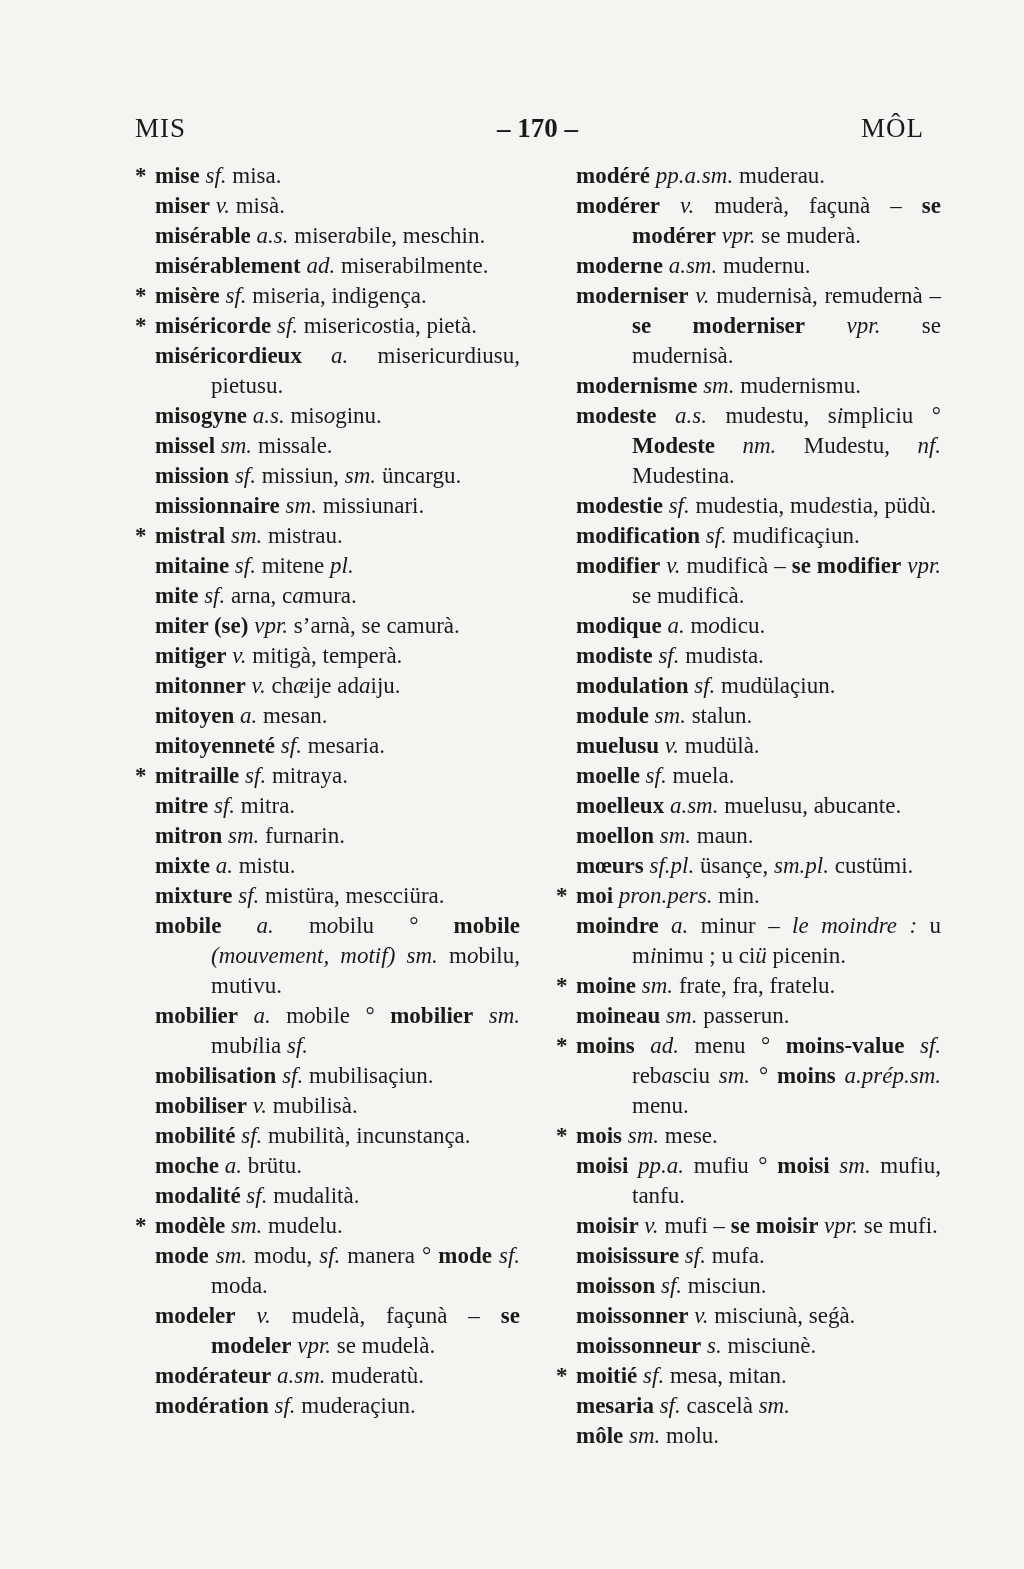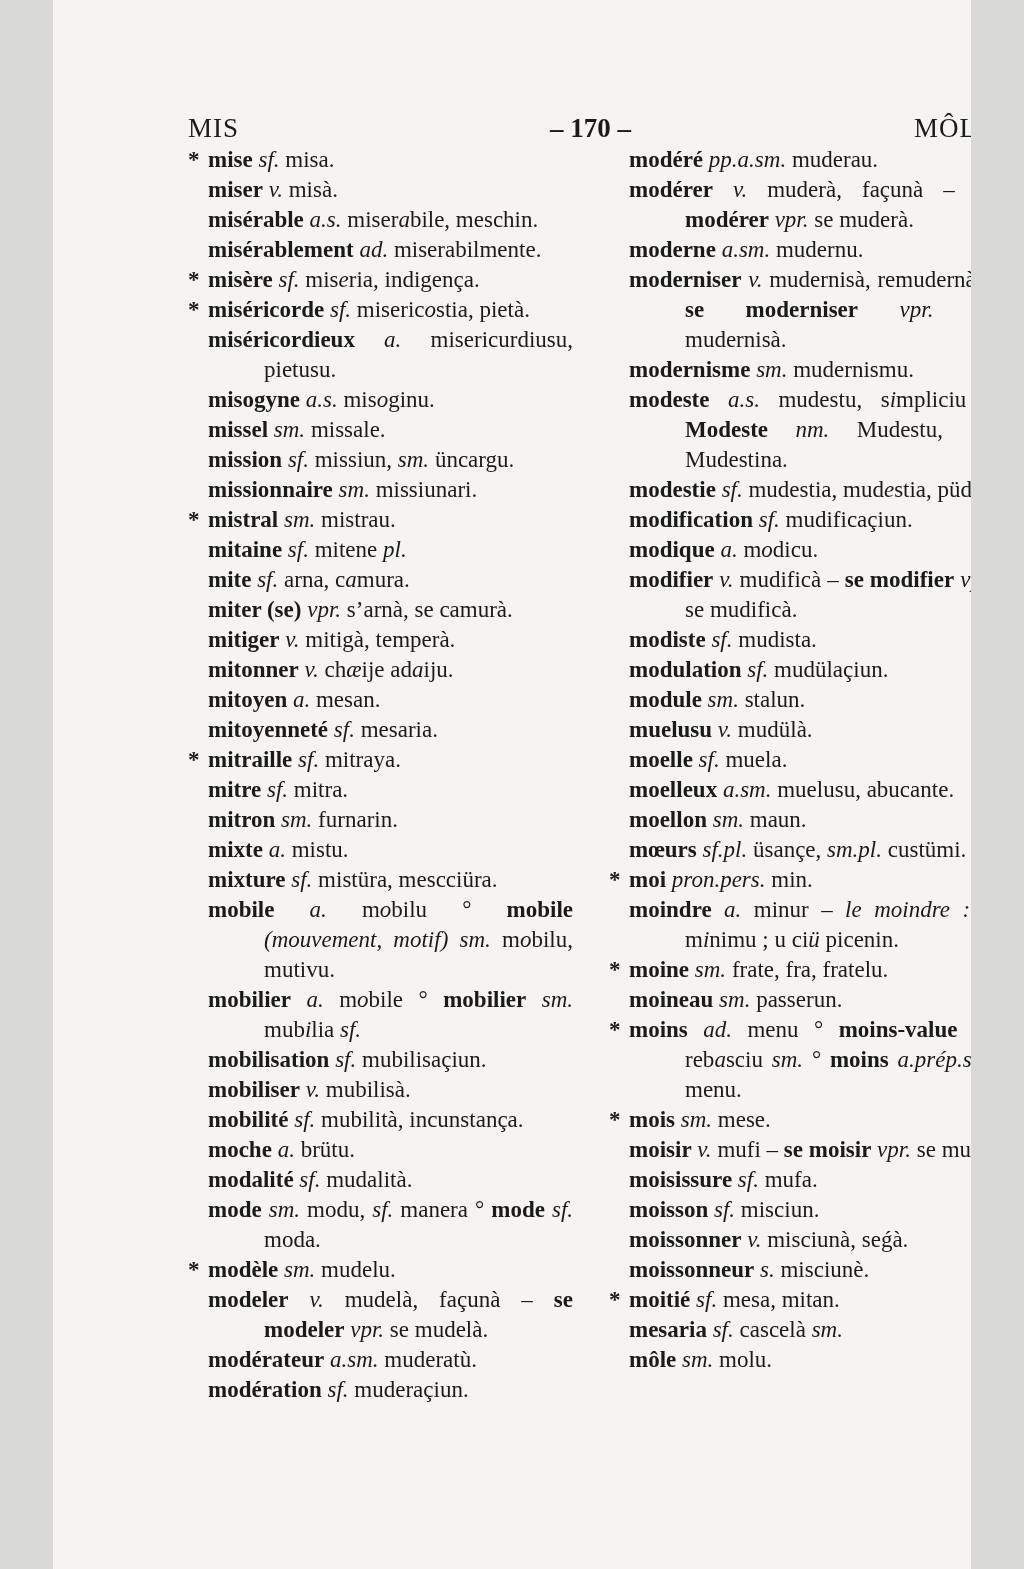--- a/index.html
+++ b/index.html
@@ -1,40 +1,40 @@
 <!DOCTYPE html>
 <html><head>
 <meta charset="utf-8">
 <style>
   html, body { margin: 0; padding: 0; }
   body { background: #d9d9d6; }
   .page {
     position: relative;
-    width: 918px;
+    width: 1024px;
     height: 1569px;
     margin: 0 auto;
     background: #f5f4f1;
     overflow: hidden;
     font-family: "Liberation Serif", "DejaVu Serif", serif;
     color: #1a1a1a;
   }
   .running-head {
     position: absolute;
     top: 112px;
     left: 135px;
     width: 805px;
     font-size: 27px;
     line-height: 32px;
   }
   .running-head .hw-left   { position: absolute; left: 0; top: 0; letter-spacing: 1px; }
   .running-head .hw-center { position: absolute; left: 0; right: 0; top: 0; text-align: center; font-weight: bold; }
   .running-head .hw-right  { position: absolute; right: 16px; top: 0; letter-spacing: 1px; }
   .columns {
     position: absolute;
-    top: 145px;
+    top: 161px;
     left: 135px;
     width: 805px;
     display: flex;
     gap: 36px;
   }
   .column { width: 385px; flex: 0 0 385px; }
   .entry {
     font-size: 23px;
     line-height: 30px;
     text-align: justify;
@@ -87,51 +87,52 @@
         <div class="entry"><span class="star"></span><span class="run-b">mitron</span><span class="run-r"> </span><span class="run-i">sm.</span><span class="run-r"> furnarin.</span></div>
         <div class="entry"><span class="star"></span><span class="run-b">mixte</span><span class="run-r"> </span><span class="run-i">a.</span><span class="run-r"> mistu.</span></div>
         <div class="entry"><span class="star"></span><span class="run-b">mixture</span><span class="run-r"> </span><span class="run-i">sf.</span><span class="run-r"> mistüra, mescciüra.</span></div>
         <div class="entry"><span class="star"></span><span class="run-b">mobile</span><span class="run-r"> </span><span class="run-i">a.</span><span class="run-r"> m</span><span class="run-i">o</span><span class="run-r">bilu ° </span><span class="run-b">mobile</span><span class="run-r"> </span><span class="run-i">(mouvement, motif) sm.</span><span class="run-r"> m</span><span class="run-i">o</span><span class="run-r">bilu, mutivu.</span></div>
         <div class="entry"><span class="star"></span><span class="run-b">mobilier</span><span class="run-r"> </span><span class="run-i">a.</span><span class="run-r"> m</span><span class="run-i">o</span><span class="run-r">bile ° </span><span class="run-b">mobilier</span><span class="run-r"> </span><span class="run-i">sm.</span><span class="run-r"> mub</span><span class="run-i">i</span><span class="run-r">lia </span><span class="run-i">sf.</span></div>
         <div class="entry"><span class="star"></span><span class="run-b">mobilisation</span><span class="run-r"> </span><span class="run-i">sf.</span><span class="run-r"> mubilisaçiun.</span></div>
         <div class="entry"><span class="star"></span><span class="run-b">mobiliser</span><span class="run-r"> </span><span class="run-i">v.</span><span class="run-r"> mubilisà.</span></div>
         <div class="entry"><span class="star"></span><span class="run-b">mobilité</span><span class="run-r"> </span><span class="run-i">sf.</span><span class="run-r"> mubilità, incunstança.</span></div>
         <div class="entry"><span class="star"></span><span class="run-b">moche</span><span class="run-r"> </span><span class="run-i">a.</span><span class="run-r"> brütu.</span></div>
         <div class="entry"><span class="star"></span><span class="run-b">modalité</span><span class="run-r"> </span><span class="run-i">sf.</span><span class="run-r"> mudalità.</span></div>
+        <div class="entry"><span class="star">*</span><span class="run-b">modèle</span><span class="run-r"> </span><span class="run-i">sm.</span><span class="run-r"> mudelu.</span></div>
         <div class="entry"><span class="star"></span><span class="run-b">mode</span><span class="run-r"> </span><span class="run-i">sm.</span><span class="run-r"> modu, </span><span class="run-i">sf.</span><span class="run-r"> manera ° </span><span class="run-b">mode</span><span class="run-r"> </span><span class="run-i">sf.</span><span class="run-r"> moda.</span></div>
-        <div class="entry"><span class="star">*</span><span class="run-b">modèle</span><span class="run-r"> </span><span class="run-i">sm.</span><span class="run-r"> mudelu.</span></div>
         <div class="entry"><span class="star"></span><span class="run-b">modeler</span><span class="run-r"> </span><span class="run-i">v.</span><span class="run-r"> mudelà, façunà – </span><span class="run-b">se modeler</span><span class="run-r"> </span><span class="run-i">vpr.</span><span class="run-r"> se mudelà.</span></div>
         <div class="entry"><span class="star"></span><span class="run-b">modérateur</span><span class="run-r"> </span><span class="run-i">a.sm.</span><span class="run-r"> muderatù.</span></div>
         <div class="entry"><span class="star"></span><span class="run-b">modération</span><span class="run-r"> </span><span class="run-i">sf.</span><span class="run-r"> muderaçiun.</span></div>
       </div>
     <div class="column">
         <div class="entry"><span class="star"></span><span class="run-b">modéré</span><span class="run-r"> </span><span class="run-i">pp.a.sm.</span><span class="run-r"> muderau.</span></div>
         <div class="entry"><span class="star"></span><span class="run-b">modérer</span><span class="run-r"> </span><span class="run-i">v.</span><span class="run-r"> muderà, façunà – </span><span class="run-b">se modérer</span><span class="run-r"> </span><span class="run-i">vpr.</span><span class="run-r"> se muderà.</span></div>
         <div class="entry"><span class="star"></span><span class="run-b">moderne</span><span class="run-r"> </span><span class="run-i">a.sm.</span><span class="run-r"> mudernu.</span></div>
         <div class="entry"><span class="star"></span><span class="run-b">moderniser</span><span class="run-r"> </span><span class="run-i">v.</span><span class="run-r"> mudernisà, remudernà – </span><span class="run-b">se moderniser</span><span class="run-r"> </span><span class="run-i">vpr.</span><span class="run-r"> se mudernisà.</span></div>
         <div class="entry"><span class="star"></span><span class="run-b">modernisme</span><span class="run-r"> </span><span class="run-i">sm.</span><span class="run-r"> mudernismu.</span></div>
         <div class="entry"><span class="star"></span><span class="run-b">modeste</span><span class="run-r"> </span><span class="run-i">a.s.</span><span class="run-r"> mudestu, s</span><span class="run-i">i</span><span class="run-r">mpliciu ° </span><span class="run-b">Modeste</span><span class="run-r"> </span><span class="run-i">nm.</span><span class="run-r"> Mudestu, </span><span class="run-i">nf.</span><span class="run-r"> Mudestina.</span></div>
         <div class="entry"><span class="star"></span><span class="run-b">modestie</span><span class="run-r"> </span><span class="run-i">sf.</span><span class="run-r"> mudestia, mud</span><span class="run-i">e</span><span class="run-r">stia, püdù.</span></div>
         <div class="entry"><span class="star"></span><span class="run-b">modification</span><span class="run-r"> </span><span class="run-i">sf.</span><span class="run-r"> mudificaçiun.</span></div>
+        <div class="entry"><span class="star"></span><span class="run-b">modifier</span><span class="run-r"> </span><span class="run-i">v.</span><span class="run-r"> mudificà – </span><span class="run-b">se modifier</span><span class="run-r"> </span><span class="run-i">vpr.</span><span class="run-r"> se mudificà.</span></div>
         <div class="entry"><span class="star"></span><span class="run-b">modique</span><span class="run-r"> </span><span class="run-i">a.</span><span class="run-r"> m</span><span class="run-i">o</span><span class="run-r">dicu.</span></div>
-        <div class="entry"><span class="star"></span><span class="run-b">modifier</span><span class="run-r"> </span><span class="run-i">v.</span><span class="run-r"> mudificà – </span><span class="run-b">se modifier</span><span class="run-r"> </span><span class="run-i">vpr.</span><span class="run-r"> se mudificà.</span></div>
         <div class="entry"><span class="star"></span><span class="run-b">modiste</span><span class="run-r"> </span><span class="run-i">sf.</span><span class="run-r"> mudista.</span></div>
         <div class="entry"><span class="star"></span><span class="run-b">modulation</span><span class="run-r"> </span><span class="run-i">sf.</span><span class="run-r"> mudülaçiun.</span></div>
         <div class="entry"><span class="star"></span><span class="run-b">module</span><span class="run-r"> </span><span class="run-i">sm.</span><span class="run-r"> stalun.</span></div>
         <div class="entry"><span class="star"></span><span class="run-b">muelusu</span><span class="run-r"> </span><span class="run-i">v.</span><span class="run-r"> mudülà.</span></div>
         <div class="entry"><span class="star"></span><span class="run-b">moelle</span><span class="run-r"> </span><span class="run-i">sf.</span><span class="run-r"> muela.</span></div>
         <div class="entry"><span class="star"></span><span class="run-b">moelleux</span><span class="run-r"> </span><span class="run-i">a.sm.</span><span class="run-r"> muelusu, abucante.</span></div>
         <div class="entry"><span class="star"></span><span class="run-b">moellon</span><span class="run-r"> </span><span class="run-i">sm.</span><span class="run-r"> maun.</span></div>
         <div class="entry"><span class="star"></span><span class="run-b">mœurs</span><span class="run-r"> </span><span class="run-i">sf.pl.</span><span class="run-r"> üsançe, </span><span class="run-i">sm.pl.</span><span class="run-r"> custümi.</span></div>
         <div class="entry"><span class="star">*</span><span class="run-b">moi</span><span class="run-r"> </span><span class="run-i">pron.pers.</span><span class="run-r"> min.</span></div>
         <div class="entry"><span class="star"></span><span class="run-b">moindre</span><span class="run-r"> </span><span class="run-i">a.</span><span class="run-r"> minur – </span><span class="run-i">le moindre :</span><span class="run-r"> u m</span><span class="run-i">i</span><span class="run-r">nimu ; u ci</span><span class="run-i">ü</span><span class="run-r"> picenin.</span></div>
         <div class="entry"><span class="star">*</span><span class="run-b">moine</span><span class="run-r"> </span><span class="run-i">sm.</span><span class="run-r"> frate, fra, fratelu.</span></div>
         <div class="entry"><span class="star"></span><span class="run-b">moineau</span><span class="run-r"> </span><span class="run-i">sm.</span><span class="run-r"> passerun.</span></div>
         <div class="entry"><span class="star">*</span><span class="run-b">moins</span><span class="run-r"> </span><span class="run-i">ad.</span><span class="run-r"> menu ° </span><span class="run-b">moins-value</span><span class="run-r"> </span><span class="run-i">sf.</span><span class="run-r"> reb</span><span class="run-i">a</span><span class="run-r">sciu </span><span class="run-i">sm.</span><span class="run-r"> ° </span><span class="run-b">moins</span><span class="run-r"> </span><span class="run-i">a.prép.sm.</span><span class="run-r"> menu.</span></div>
         <div class="entry"><span class="star">*</span><span class="run-b">mois</span><span class="run-r"> </span><span class="run-i">sm.</span><span class="run-r"> mese.</span></div>
+        <div class="entry"><span class="star"></span><span class="run-b">moisi</span><span class="run-r"> </span><span class="run-i">pp.a.</span><span class="run-r"> mufiu ° </span><span class="run-b">moisi</span><span class="run-r"> </span><span class="run-i">sm.</span><span class="run-r"> mufiu, tanfu.</span></div>
         <div class="entry"><span class="star"></span><span class="run-b">moisir</span><span class="run-r"> </span><span class="run-i">v.</span><span class="run-r"> mufi – </span><span class="run-b">se moisir</span><span class="run-r"> </span><span class="run-i">vpr.</span><span class="run-r"> se mufi.</span></div>
         <div class="entry"><span class="star"></span><span class="run-b">moisissure</span><span class="run-r"> </span><span class="run-i">sf.</span><span class="run-r"> mufa.</span></div>
         <div class="entry"><span class="star"></span><span class="run-b">moisson</span><span class="run-r"> </span><span class="run-i">sf.</span><span class="run-r"> misciun.</span></div>
         <div class="entry"><span class="star"></span><span class="run-b">moissonner</span><span class="run-r"> </span><span class="run-i">v.</span><span class="run-r"> misciunà, seǵà.</span></div>
         <div class="entry"><span class="star"></span><span class="run-b">moissonneur</span><span class="run-r"> </span><span class="run-i">s.</span><span class="run-r"> misciunè.</span></div>
         <div class="entry"><span class="star">*</span><span class="run-b">moitié</span><span class="run-r"> </span><span class="run-i">sf.</span><span class="run-r"> mesa, mitan.</span></div>
         <div class="entry"><span class="star"></span><span class="run-b">mesaria</span><span class="run-r"> </span><span class="run-i">sf.</span><span class="run-r"> cascelà </span><span class="run-i">sm.</span></div>
         <div class="entry"><span class="star"></span><span class="run-b">môle</span><span class="run-r"> </span><span class="run-i">sm.</span><span class="run-r"> molu.</span></div>
       </div>
   </div>

